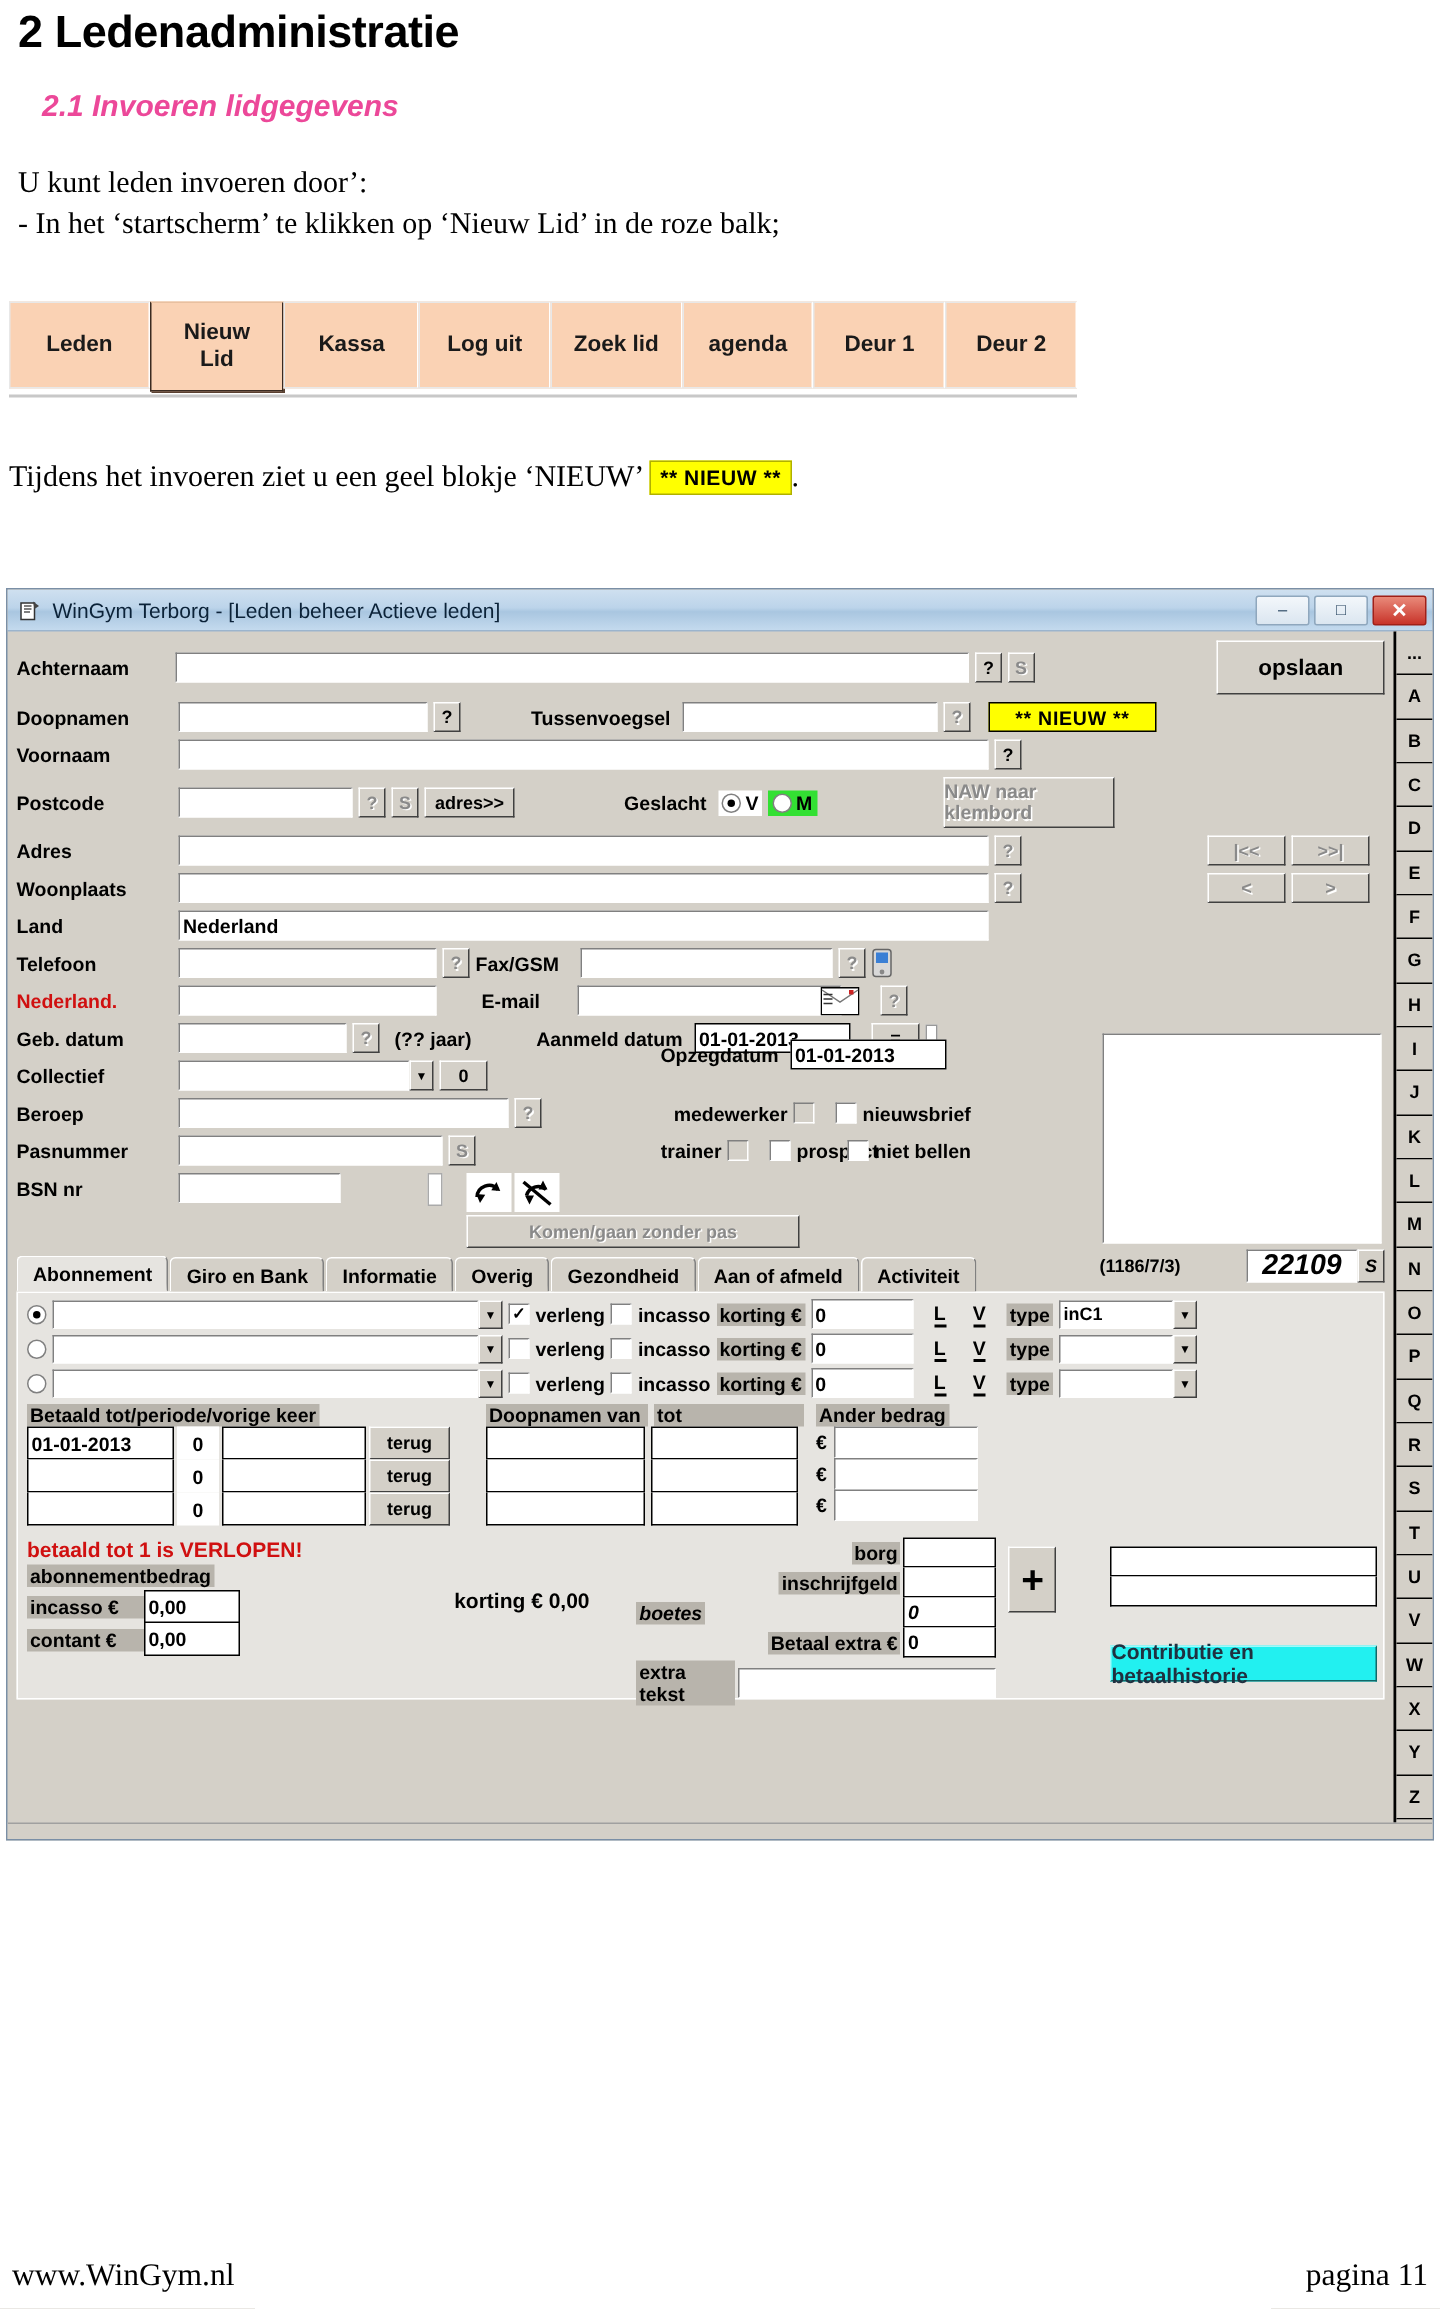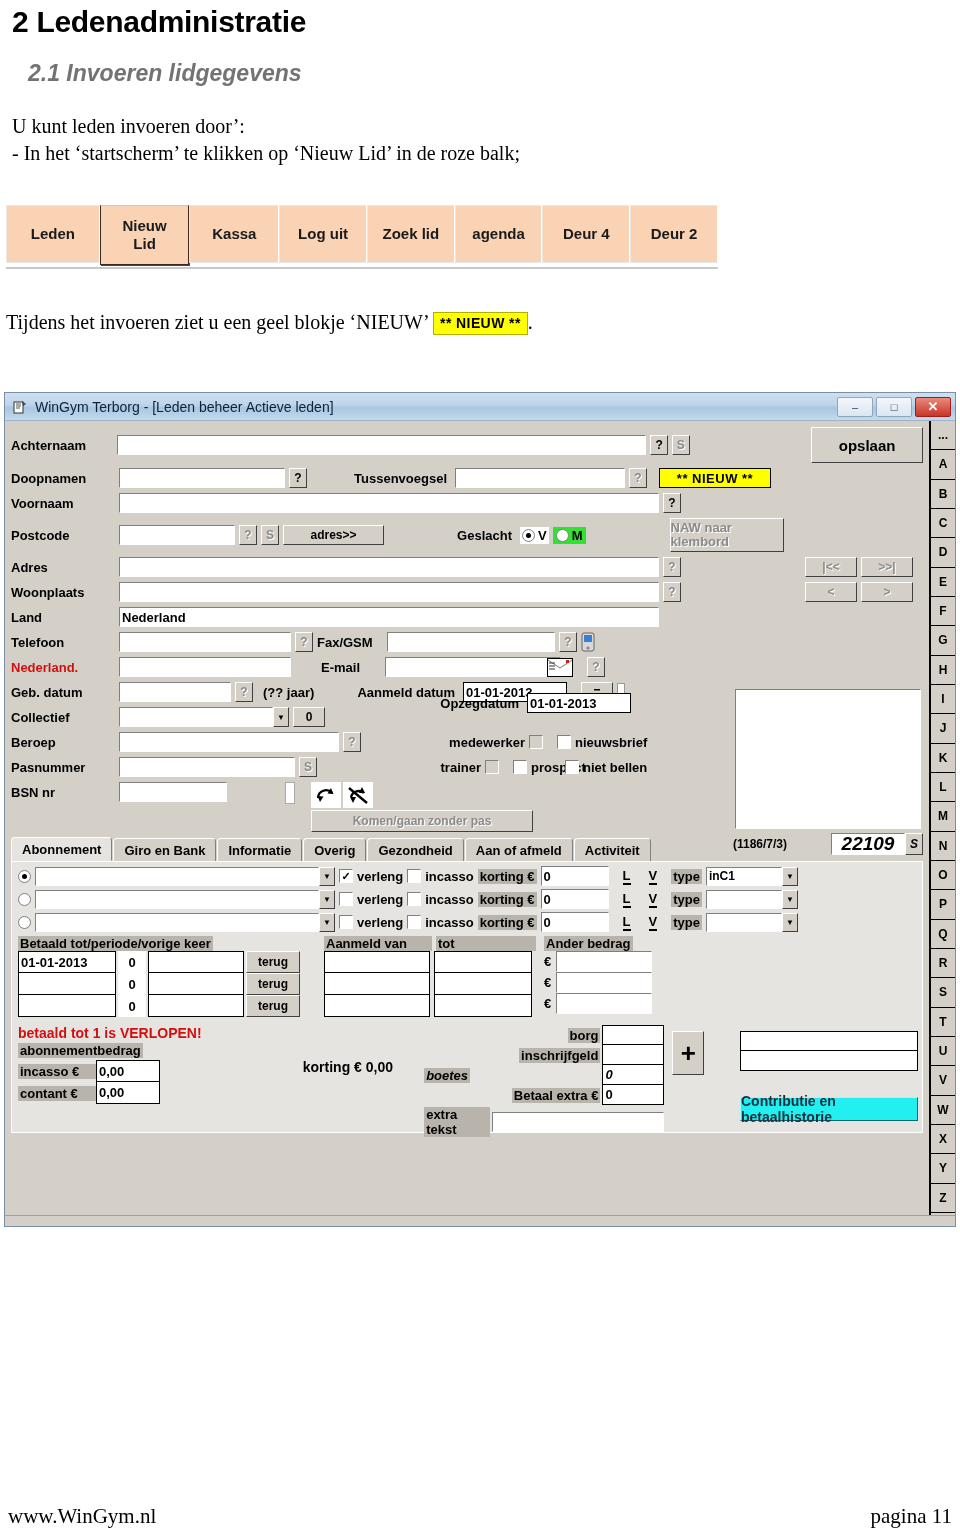--- a/index.html
+++ b/index.html
@@ -20,22 +20,22 @@
     font-size:30px;
     line-height:1.05;
     color:#000;
     margin:6px 0 0 6px;
     letter-spacing:-0.3px;
   }
   .h2 {
     font-family:"Liberation Sans", sans-serif;
     font-weight:bold;
     font-style:italic;
-    font-size:23px;
-    color:#737373;
+    font-size:20px;
+    color:#ec4899;
     margin:22px 0 0 22px;
   }
   .para {
     font-family:"Liberation Serif", serif;
     font-size:20px;
     line-height:1.35;
     color:#000;
     margin:26px 0 0 6px;
   }
   .para .ln { display:block; }
@@ -298,21 +298,21 @@
   </div>
 </div>
 
 <div class="toolbar">
   <div class="tb-btn tb-w1">Leden</div>
   <div class="tb-btn tb-w2 active">Nieuw Lid</div>
   <div class="tb-btn tb-w2">Kassa</div>
   <div class="tb-btn tb-w3">Log uit</div>
   <div class="tb-btn tb-w3">Zoek lid</div>
   <div class="tb-btn tb-w3">agenda</div>
-  <div class="tb-btn tb-w3">Deur 4</div>
+  <div class="tb-btn tb-w3">Deur 1</div>
   <div class="tb-btn tb-w3">Deur 2</div>
 </div>
 
 <div class="para" style="margin-top:40px;margin-left:6px;">
   <span>Tijdens het invoeren ziet u een geel blokje ‘NIEUW’</span>
   <span class="yellow-inline">** NIEUW **</span><span>.</span>
 </div>
 
 <div class="app">
 
@@ -393,21 +393,21 @@
         <div class="lbl" style="width:104px">Voornaam</div>
         <div class="fld" style="width:540px"></div>
         <div class="btn q">?</div>
       </div>
 
       <div class="row">
         <div class="lbl" style="width:104px">Postcode</div>
         <div class="fld" style="width:116px"></div>
         <div class="btn q dis">?</div>
         <div class="btn q dis">S</div>
-        <div class="btn" style="width:101px">adres&gt;&gt;</div>
+        <div class="btn" style="width:60px">adres&gt;&gt;</div>
         <div class="lbl" style="width:128px;text-align:right;padding-right:4px">Geslacht</div>
         <div style="display:flex;align-items:center;gap:3px;background:#fff;padding:1px 2px;">
           <span class="radio">
               <span class="dot"></span>
             </span>
           <span class="lbl">V</span>
         </div>
         <div style="display:flex;align-items:center;gap:3px;background:#33e033;padding:1px 3px;">
           <span class="radio"></span>
           <span class="lbl">M</span>
@@ -675,21 +675,21 @@
               <div style="width:54px">
                 <div class="btn" style="height:22px">terug</div>
                 <div class="btn" style="height:22px">terug</div>
                 <div class="btn" style="height:22px">terug</div>
               </div>
             </div>
           </div>
 
           <div style="width:214px;">
             <div style="display:flex;">
-              <span class="grayhdr" style="width:108px">Aanmeld van</span>
+              <span class="grayhdr" style="width:108px">Doopnamen van</span>
               <span class="grayhdr" style="width:100px;margin-left:4px">tot</span>
             </div>
             <div style="display:flex;gap:4px;">
               <div style="width:106px">
                 <div class="fld flat" style="height:22px"></div>
                 <div class="fld flat" style="height:22px;border-top:none"></div>
                 <div class="fld flat" style="height:22px;border-top:none"></div>
               </div>
               <div style="width:98px">
                 <div class="fld flat" style="height:22px"></div>

